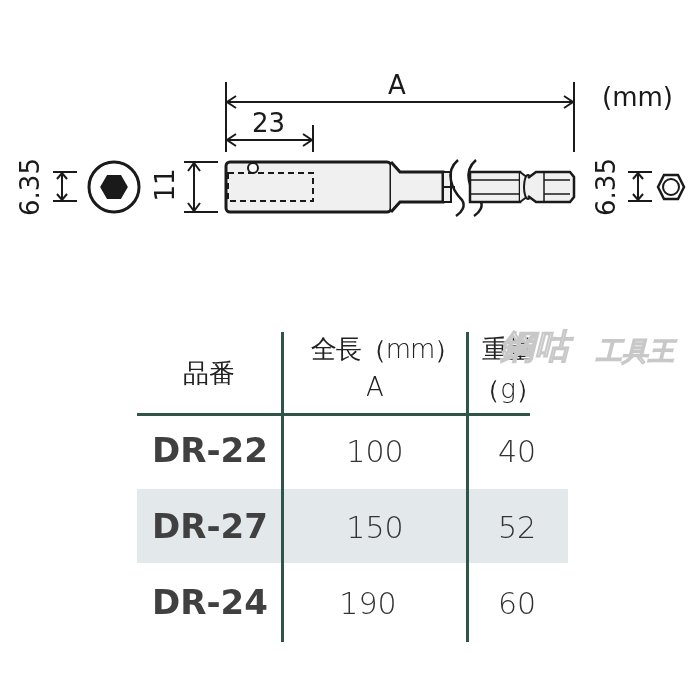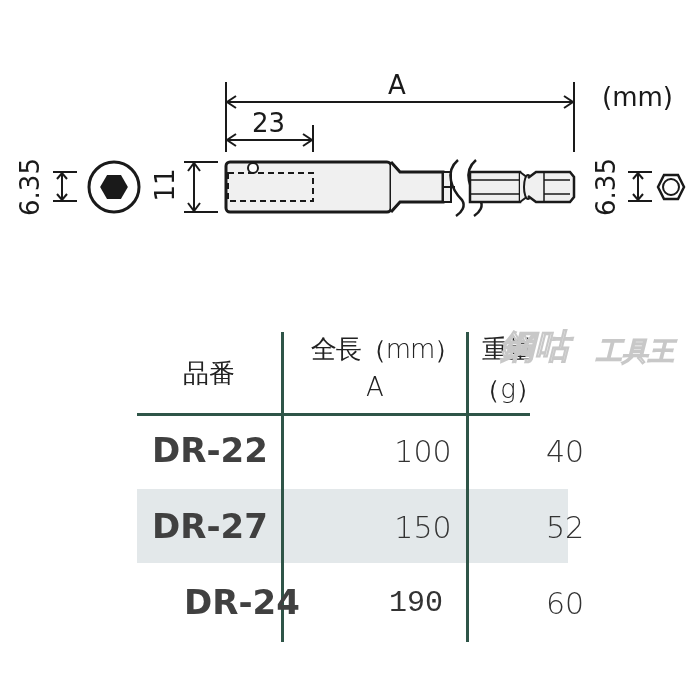--- a/index.html
+++ b/index.html
@@ -1,21 +1,21 @@
 <!DOCTYPE html>
 <html><head>
 <meta charset="utf-8">
 <style>
   html,body{margin:0;padding:0;background:#ffffff;}
   body{width:700px;height:700px;position:relative;overflow:hidden;font-family:"DejaVu Sans","Liberation Sans",sans-serif;color:#1a1a1a;}
   .abs{position:absolute;}
   .tbl-cell{position:absolute;text-align:center;}
   .hdr{font-size:26px;font-weight:300;color:#222;}
   .model{font-size:34px;font-weight:bold;color:#404040;text-align:left;}
-  .val{font-size:30px;font-weight:300;color:#333;padding-left:48px;}
+  .val{font-size:30px;font-weight:300;color:#333;}
   .vline{position:absolute;width:3px;background:#2f5548;}
   .hline{position:absolute;height:3px;background:#2f5548;}
   .shade{position:absolute;background:#e3e8ea;}
   .wm{position:absolute;font-size:30px;font-weight:bold;color:#fff;-webkit-text-stroke:1px #c8c8c8;font-style:italic;letter-spacing:1px;}
   .wm-sub{position:absolute;font-size:26px;font-weight:bold;color:#fff;-webkit-text-stroke:1px #c8c8c8;font-style:italic;text-align:right;}
 </style>
 </head>
 <body>
 
 <div class="abs" style="left:0;top:0;width:700px;height:260px;">
@@ -111,19 +111,19 @@
   <div class="tbl-cell hdr" style="left:469px;top:52px;width:78px;">（g）</div>
 
   <div class="tbl-cell model" style="left:152px;top:110px;width:130px;">DR-22</div>
   <div class="tbl-cell val" style="left:284px;top:114px;width:182px;">100</div>
   <div class="tbl-cell val" style="left:469px;top:114px;width:96px;">40</div>
 
   <div class="tbl-cell model" style="left:152px;top:186px;width:130px;">DR-27</div>
   <div class="tbl-cell val" style="left:284px;top:190px;width:182px;">150</div>
   <div class="tbl-cell val" style="left:469px;top:190px;width:96px;">52</div>
 
-  <div class="tbl-cell model" style="left:152px;top:262px;width:130px;margin-left:32px;">DR-24</div>
-  <div class="tbl-cell val" style="left:284px;top:266px;width:168px;font-family:Liberation Mono, monospace;">190</div>
+  <div class="tbl-cell model" style="left:152px;top:262px;width:130px;">DR-24</div>
+  <div class="tbl-cell val" style="left:284px;top:266px;width:168px;">190</div>
   <div class="tbl-cell val" style="left:469px;top:266px;width:96px;">60</div>
 
   <div class="wm" style="left:500px;top:4px;font-size:34px;">鋼咕</div>
   <div class="wm-sub" style="left:596px;top:14px;">工具王</div>
 </div>
 
 </body></html>

